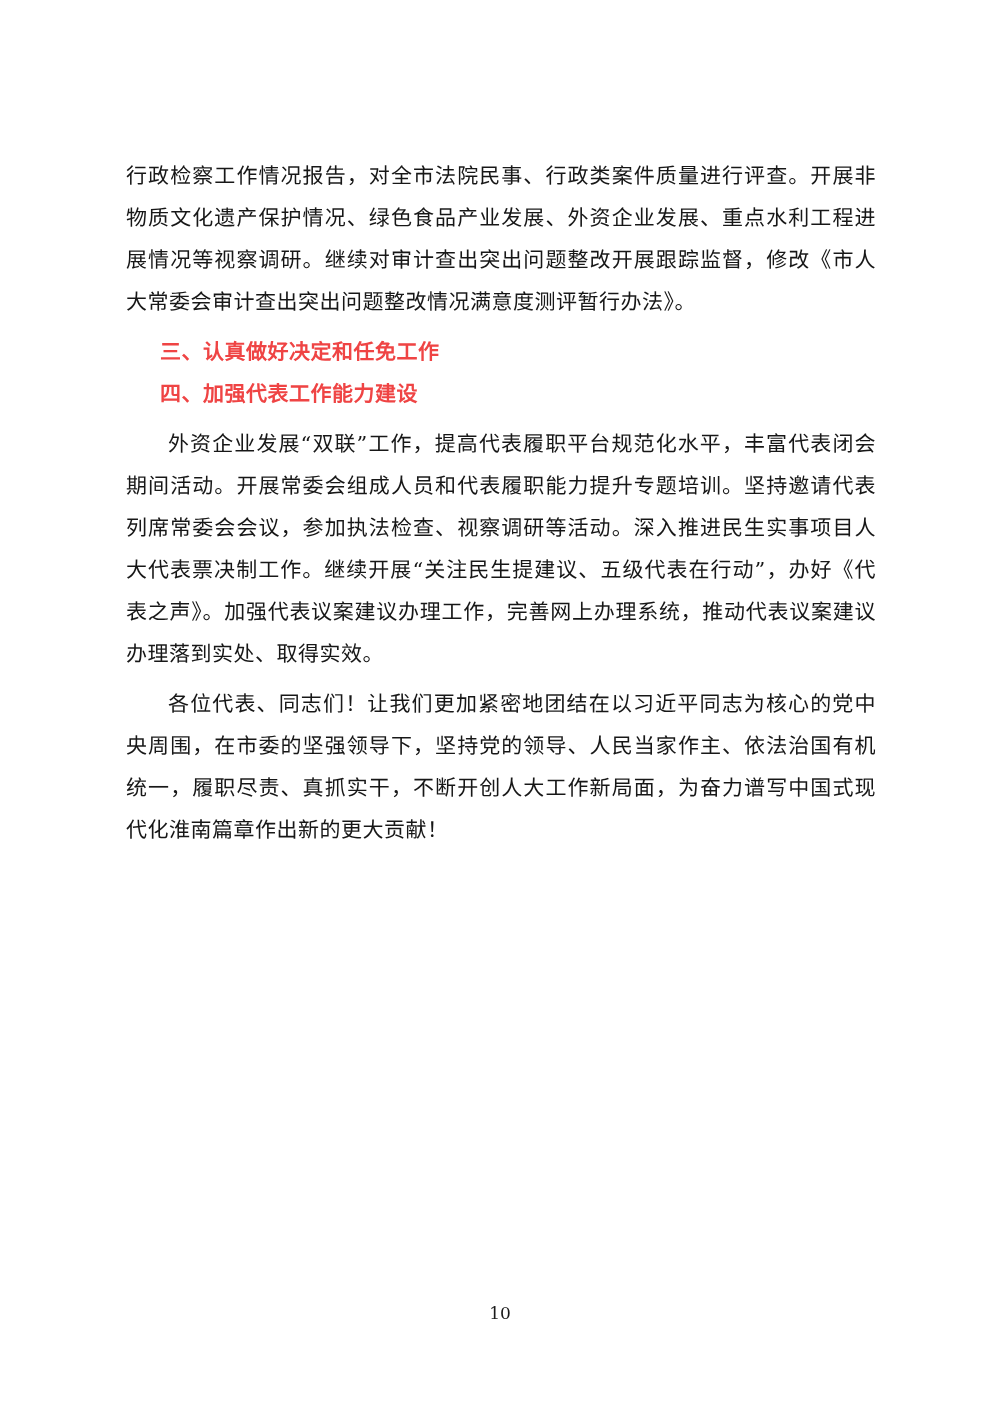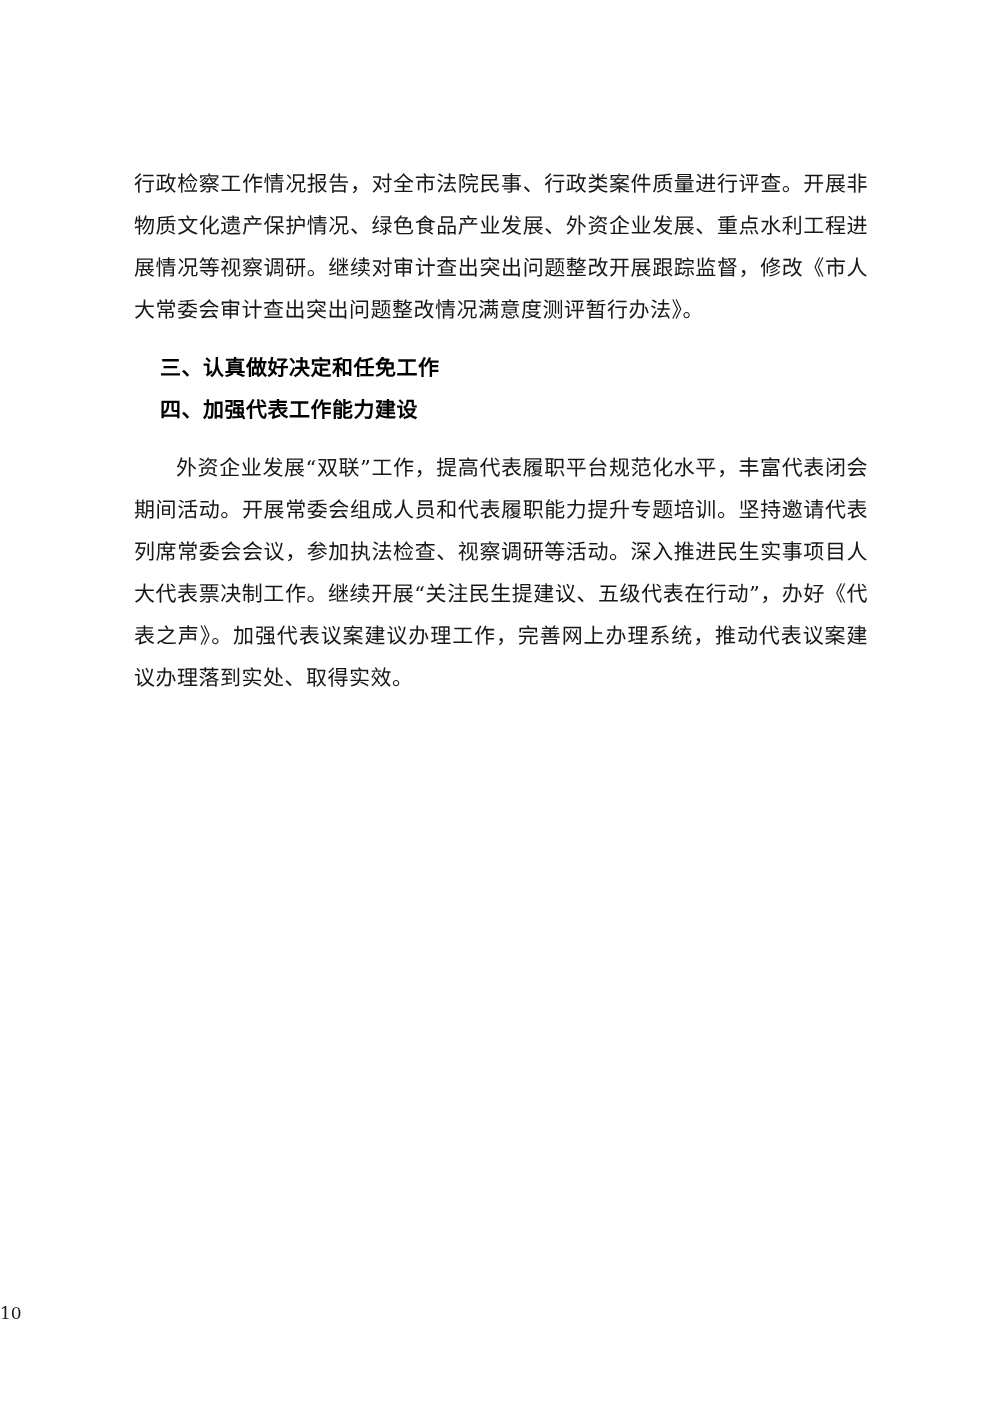--- a/index.html
+++ b/index.html
@@ -21,50 +21,51 @@
     top: 147px;
     width: 766px;
     font-family: "DejaVu Serif", "Liberation Serif", serif;
     font-size: 21px;
     line-height: 42px;
     text-align: justify;
     letter-spacing: 0.5px;
     color: #171717;
   }
   .para {
-    margin: 16px;
+    margin: 8px;
     text-indent: 2em;
   }
   .para.no-indent {
     text-indent: 0;
   }
   .heading {
     margin: 0;
     font-family: "DejaVu Sans", "Liberation Sans", sans-serif;
     font-weight: 700;
     font-size: 21px;
     line-height: 42px;
     text-indent: 2em;
-    color: #000000;
+    color: #ef4444;
   }
   .page-number {
     position: absolute;
     left: 0;
     right: 0;
     top: 1303px;
-    text-align: left;
+    text-align: center;
     font-family: "DejaVu Serif", "Liberation Serif", serif;
     font-size: 17px;
     color: #1a1a1a;
   }
 </style>
 </head>
 <body>
 
 <div class="page">
   <div class="content">
     <p class="para no-indent">行政检察工作情况报告，对全市法院民事、行政类案件质量进行评查。开展非物质文化遗产保护情况、绿色食品产业发展、外资企业发展、重点水利工程进展情况等视察调研。继续对审计查出突出问题整改开展跟踪监督，修改《市人大常委会审计查出突出问题整改情况满意度测评暂行办法》。</p>
     <p class="heading">三、认真做好决定和任免工作</p>
     <p class="heading">四、加强代表工作能力建设</p>
     <p class="para">外资企业发展“双联”工作，提高代表履职平台规范化水平，丰富代表闭会期间活动。开展常委会组成人员和代表履职能力提升专题培训。坚持邀请代表列席常委会会议，参加执法检查、视察调研等活动。深入推进民生实事项目人大代表票决制工作。继续开展“关注民生提建议、五级代表在行动”，办好《代表之声》。加强代表议案建议办理工作，完善网上办理系统，推动代表议案建议办理落到实处、取得实效。</p>
+    <p class="para">各位代表、同志们！让我们更加紧密地团结在以习近平同志为核心的党中央周围，在市委的坚强领导下，坚持党的领导、人民当家作主、依法治国有机统一，履职尽责、真抓实干，不断开创人大工作新局面，为奋力谱写中国式现代化淮南篇章作出新的更大贡献！</p>
   </div>
   <div class="page-number">10</div>
 </div>
 
 </body></html>

